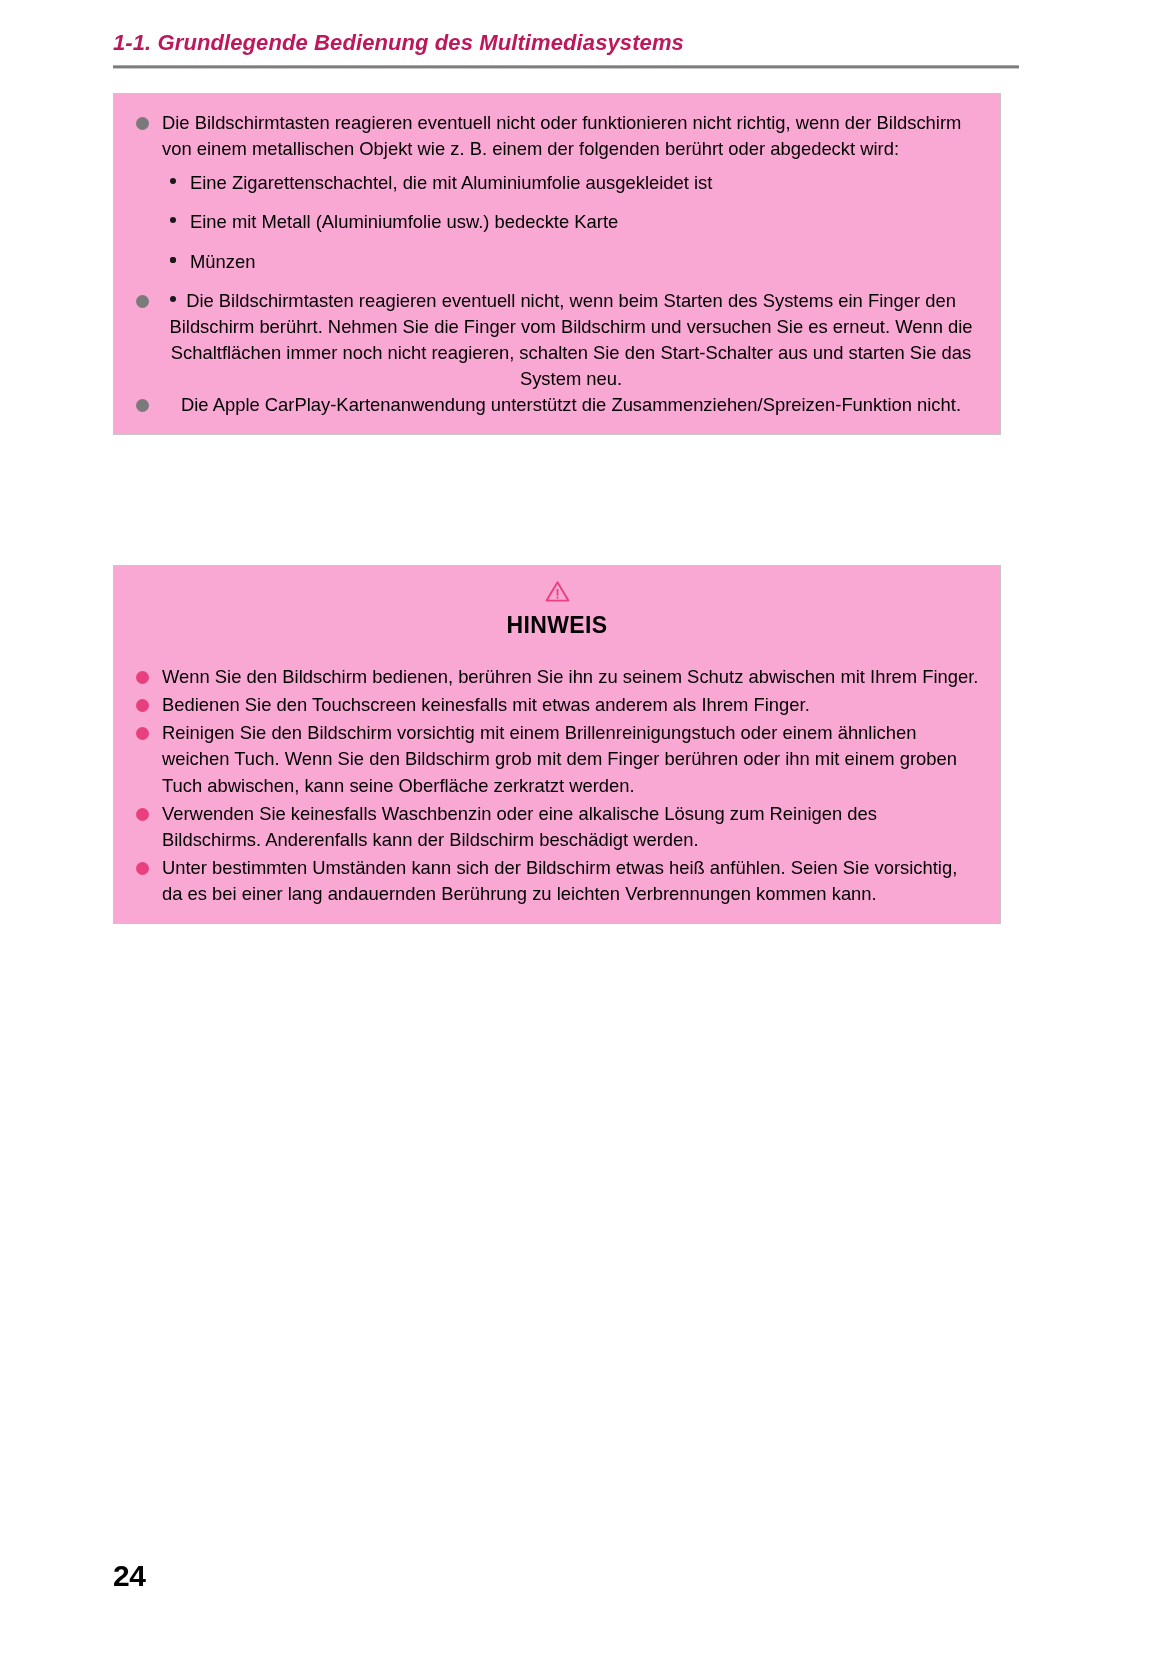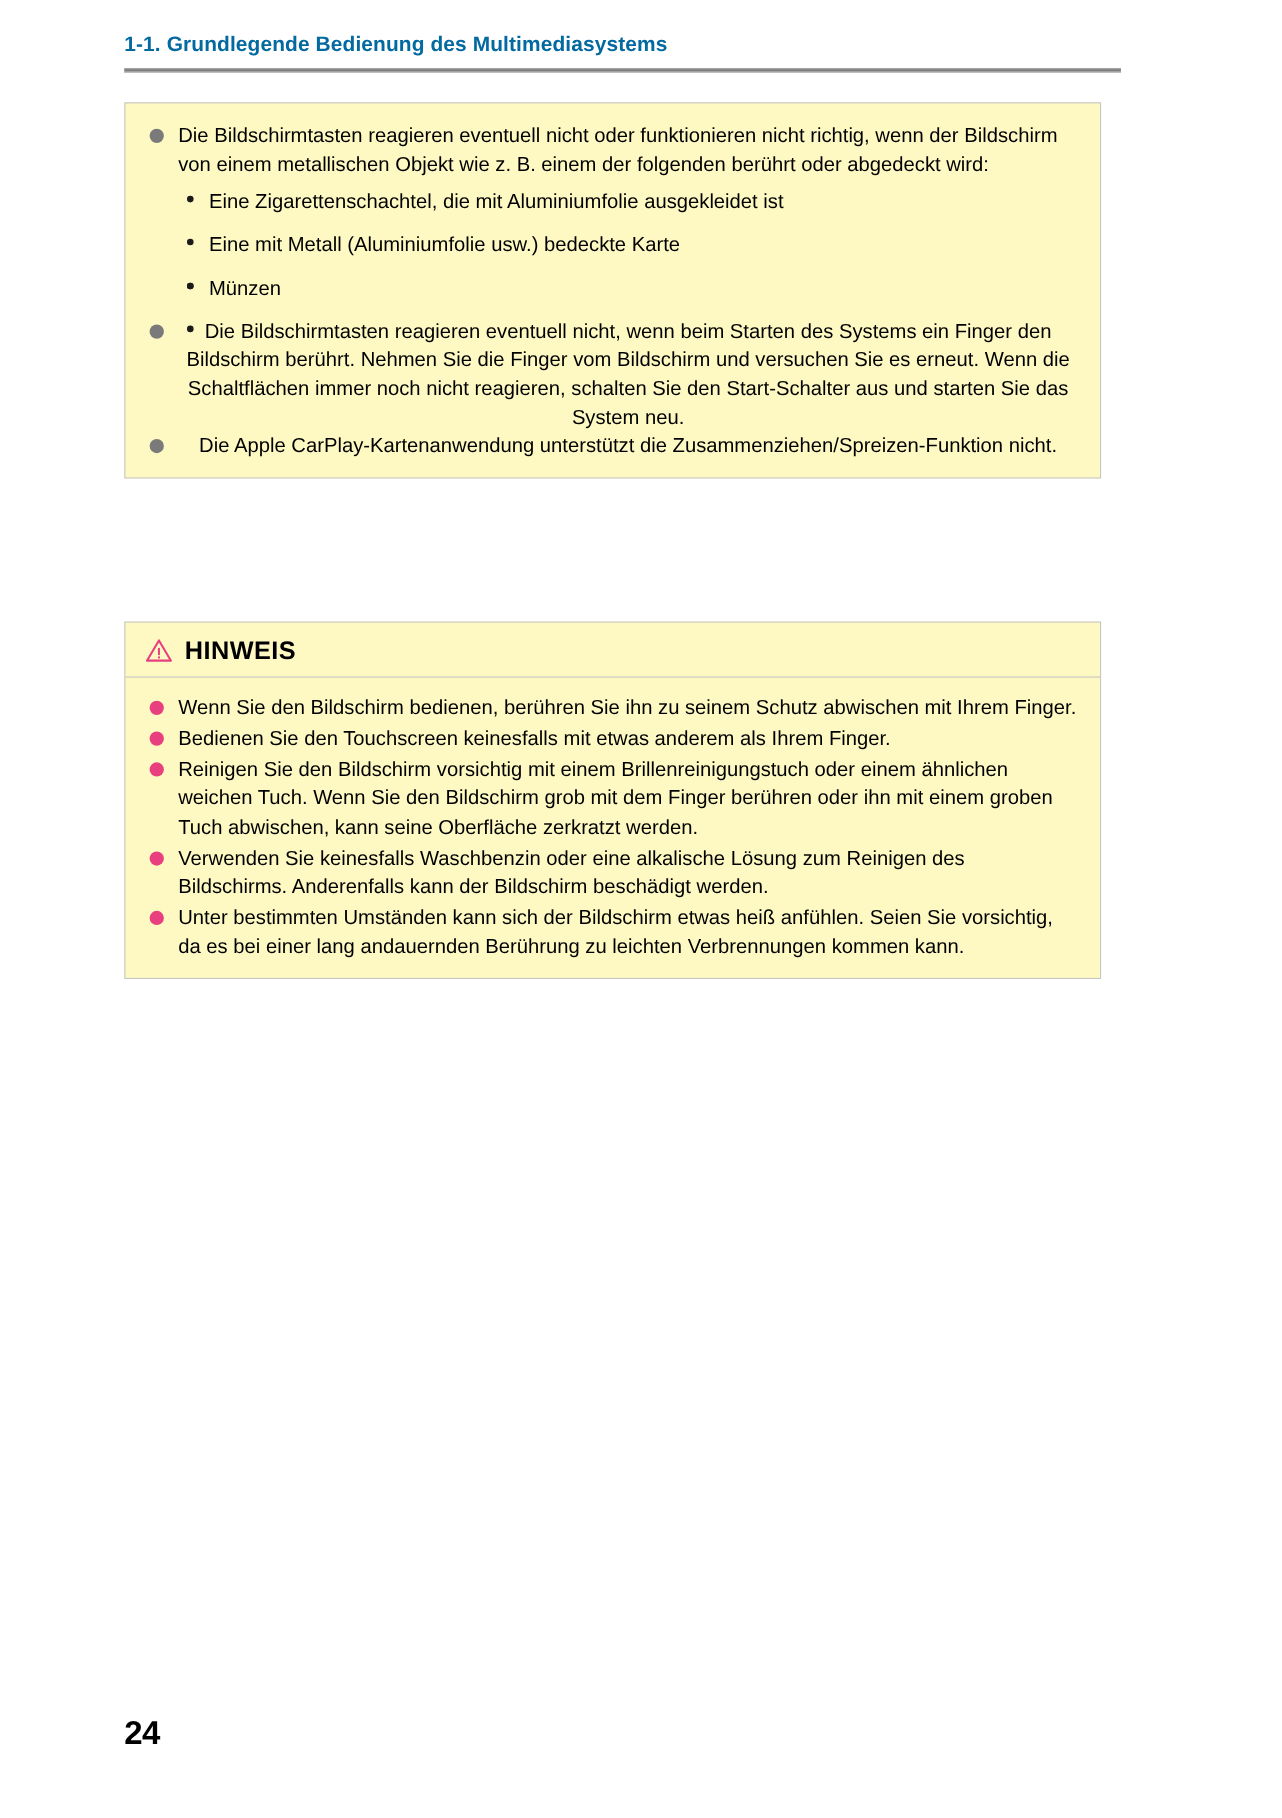--- a/index.html
+++ b/index.html
@@ -23,54 +23,56 @@
   }
 
   
   .header {
     position: absolute;
     left: 113px;
     top: 30px;
     width: 906px;
   }
   .header-title {
-    font-size: 19px;
+    font-size: 22px;
     font-weight: bold;
     letter-spacing: 0.1px;
-    color: #0369a1;
+    color: #be185d;
     line-height: 1.2;
     white-space: nowrap;
+    font-style: italic;
   }
   .header-rule {
     margin-top: 9px;
     height: 4px;
     background: #7c7c7c;
     border-top: 1px solid #a9a9a9;
     border-bottom: 1px solid #c9c9c9;
     box-sizing: border-box;
   }
 
   
   .box {
     position: absolute;
     left: 113px;
     width: 888px;
     box-sizing: border-box;
     border: 1px solid #c6c6c6;
-    background: #fef9c3;
+    background: #f9a8d4;
   }
   .box-note      { top: 93px; }
   .box-hinweis   { top: 565px; }
 
   .box-head {
     border-bottom: 1px solid #c6c6c6;
     padding: 14px 18px 12px 18px;
     display: flex;
     align-items: center;
     gap: 11px;
+    flex-direction: column;
   }
   .box-head-label {
     font-size: 23px;
     font-weight: bold;
     letter-spacing: 0.4px;
     line-height: 1;
   }
   .warn-triangle { display:block; }
 
   .box-body {

